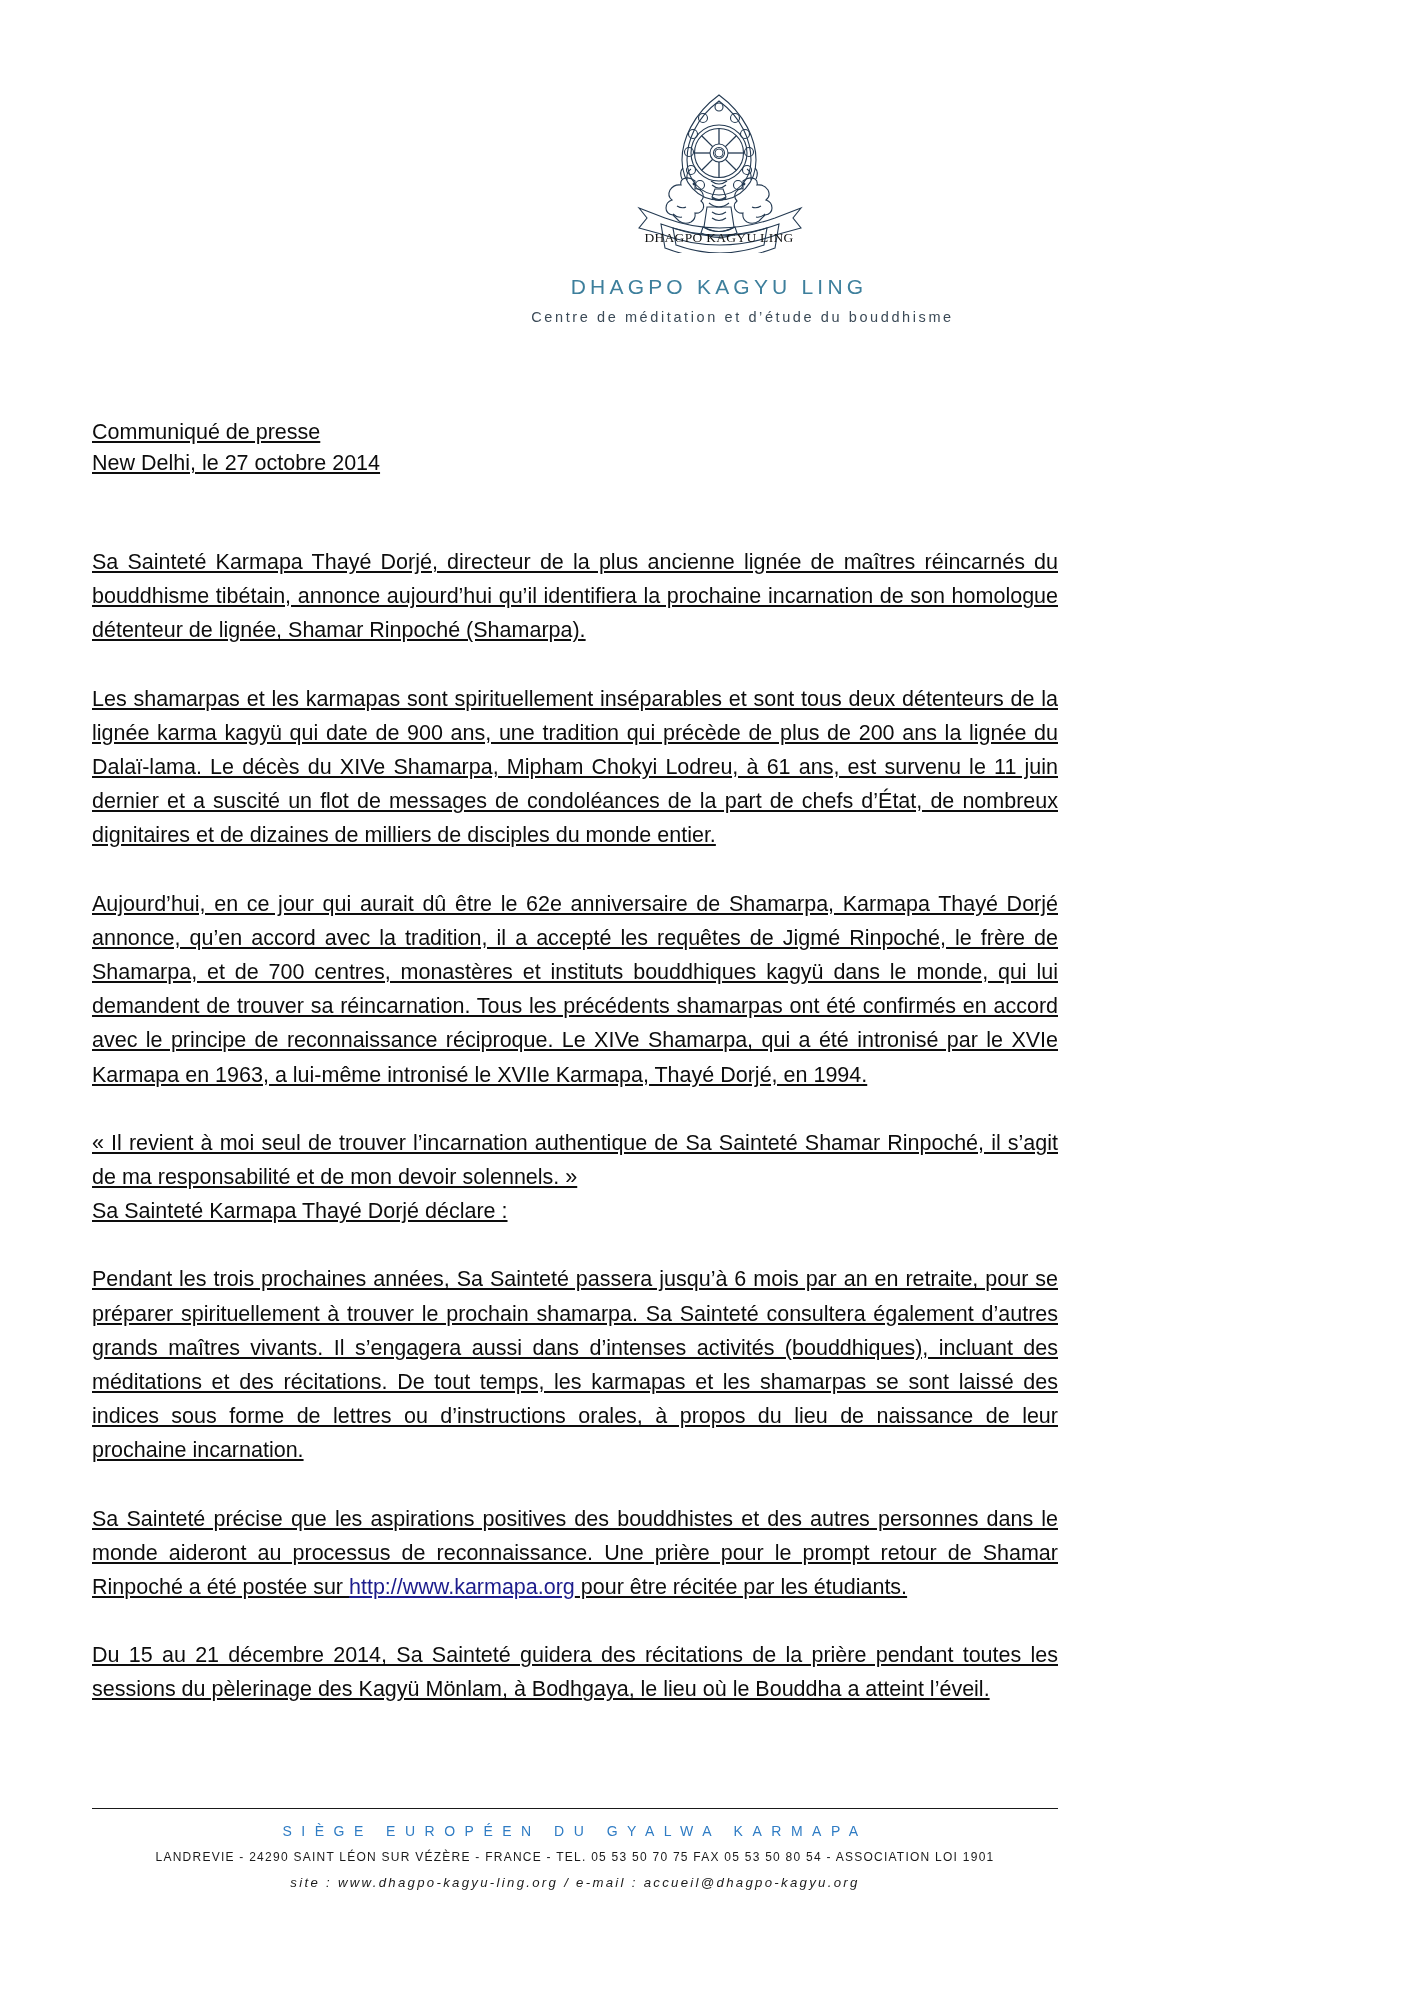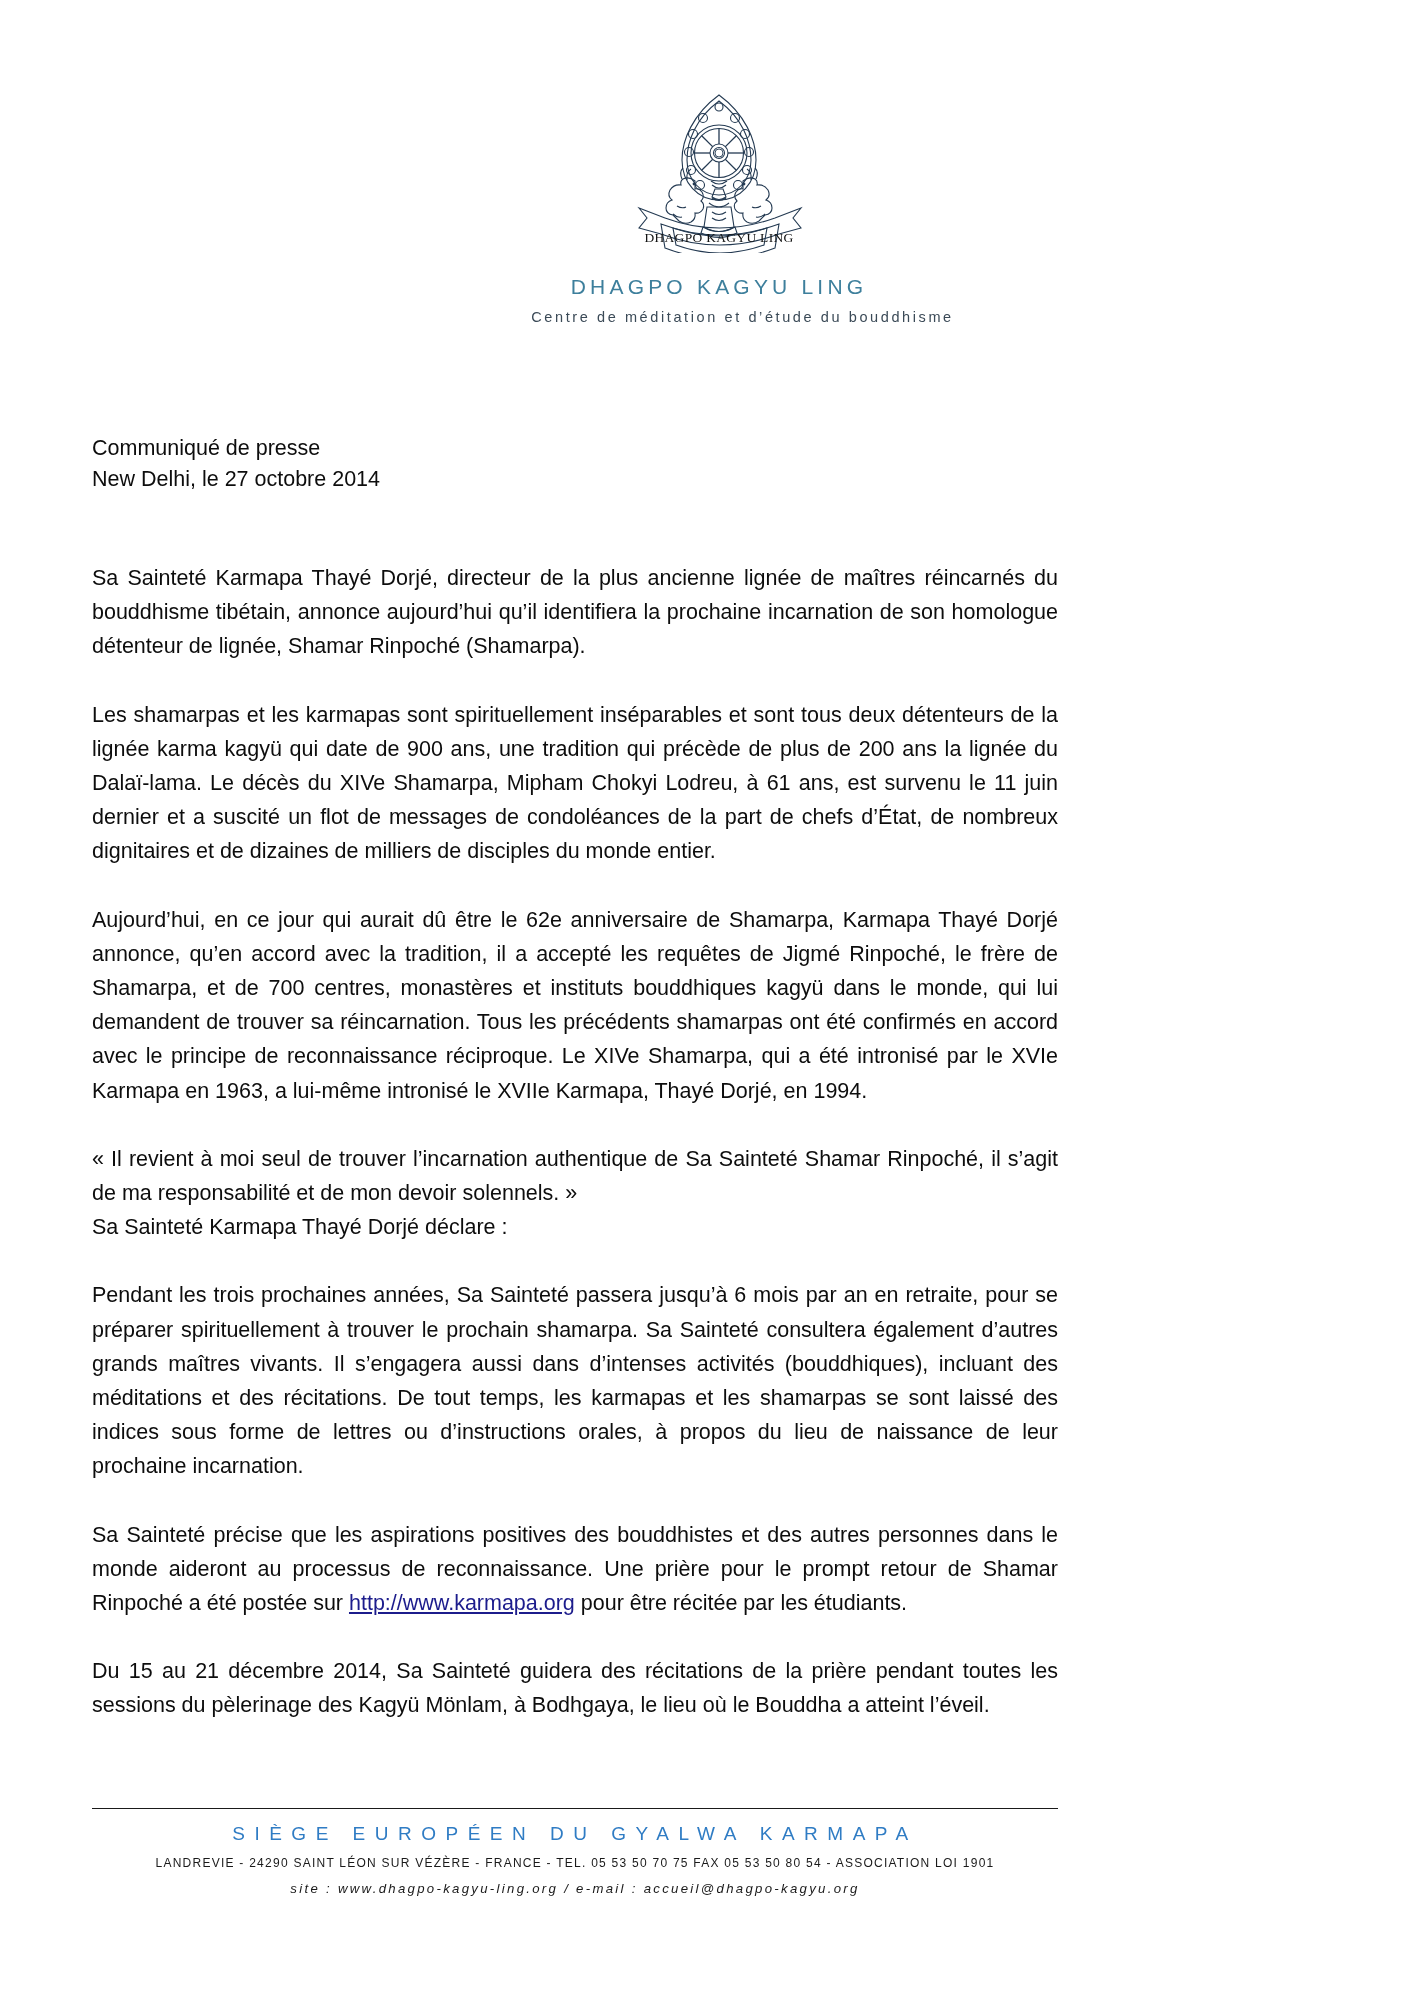--- a/index.html
+++ b/index.html
@@ -49,26 +49,27 @@
     letter-spacing: 2.6px;
     color: #3b4a57;
     font-weight: 400;
     padding-left: 47px;
   }
 
   
   .content {
     position: absolute;
     left: 80px;
-    top: 433px;
+    top: 417px;
     width: 1978px;
     max-width: 966px;
     font-size: 21.5px;
     line-height: 1.0;
     color: #0d0d0d;
+    text-decoration: underline;
   }
   .meta-line {
     font-size: 21.5px;
     line-height: 31px;
     white-space: pre;
   }
   .para {
     margin-top: 0;
     margin-bottom: 0;
     font-size: 21.5px;
@@ -94,21 +95,21 @@
     text-align: center;
   }
   .footer-rule {
     height: 0;
     border-top: 1.4px solid #1a1a1a;
     width: 966px;
     margin: 0 0 14px 0;
   }
   .footer-line1 {
     color: #2f7cc4;
-    font-size: 19px;
+    font-size: 14px;
     letter-spacing: 9.5px;
     font-weight: 400;
     white-space: nowrap;
   }
   .footer-line2 {
     margin-top: 11px;
     color: #1a1a1a;
     font-size: 12px;
     letter-spacing: 1.25px;
     white-space: nowrap;

